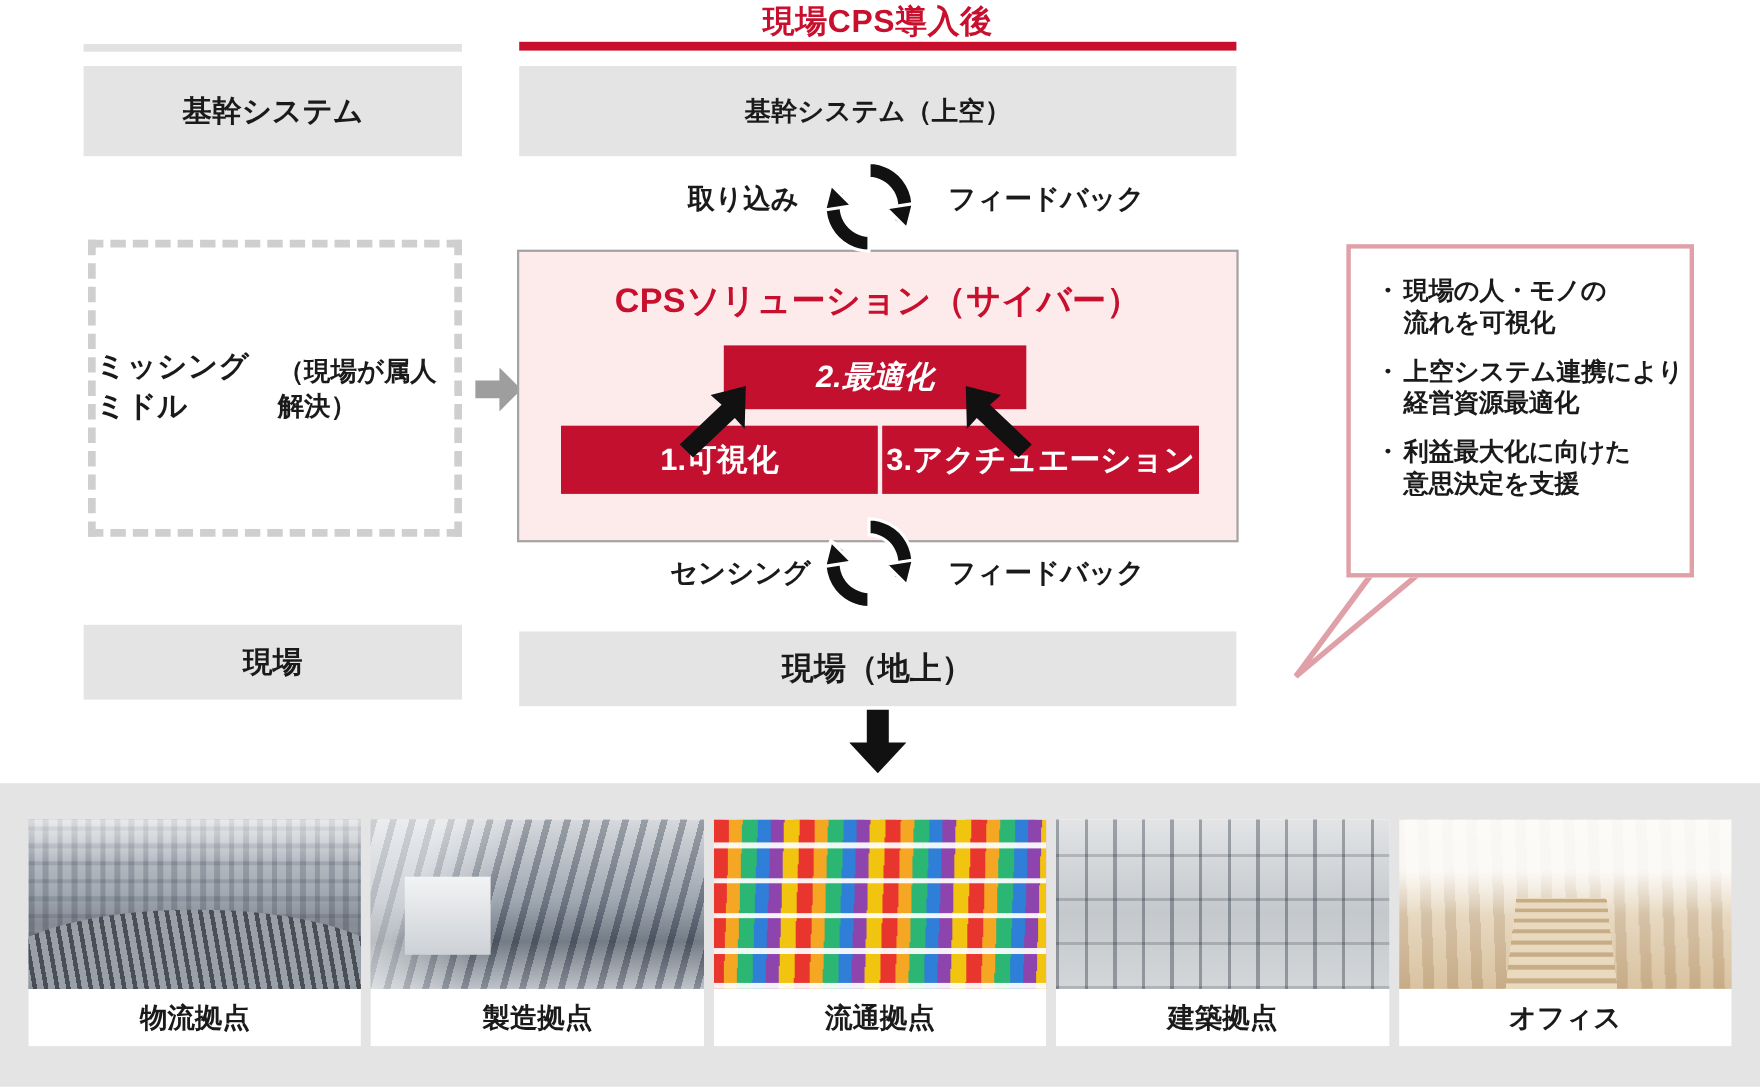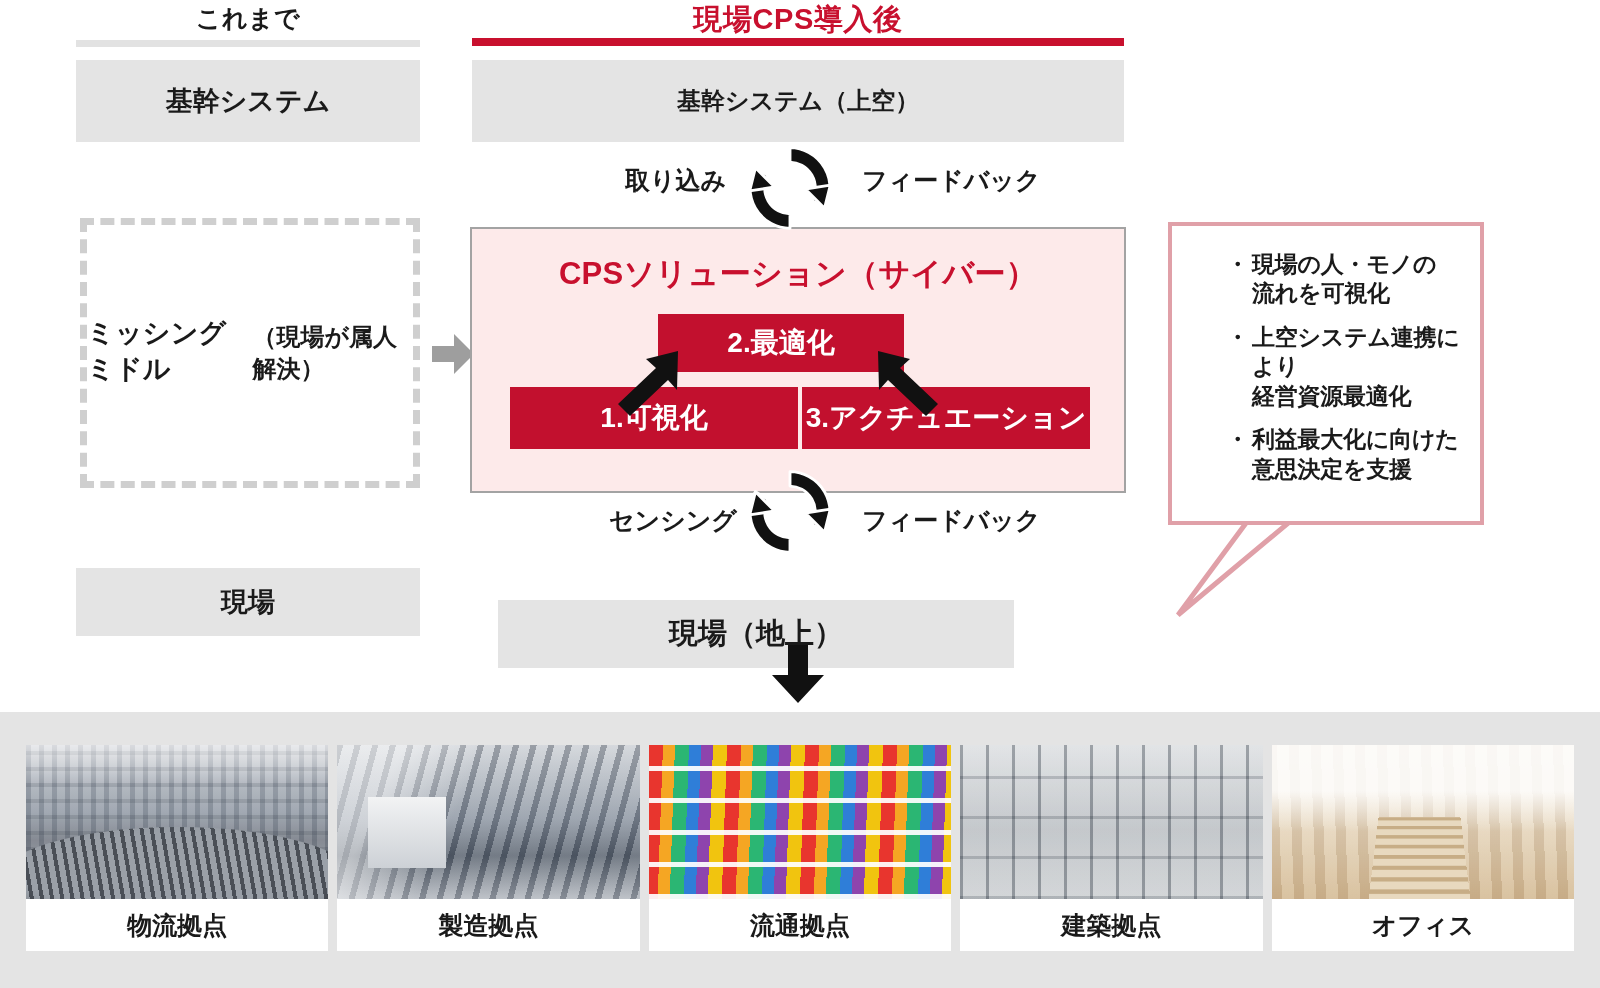--- a/index.html
+++ b/index.html
@@ -67,21 +67,21 @@
     background: #e4e4e4;
     display: flex;
     align-items: center;
     justify-content: center;
     font-weight: bold;
     color: #1a1a1a;
   }
   #core-left   { left: 76px;  top: 60px;  width: 344px; height: 82px; font-size: 27px; }
   #core-right  { left: 472px; top: 60px;  width: 652px; height: 82px; font-size: 24px; }
   #genba-left  { left: 76px;  top: 568px; width: 344px; height: 68px; font-size: 27px; }
-  #genba-right { left: 472px; top: 600px; width: 516px; height: 68px; font-size: 29px; margin-left: 26px; }
+  #genba-right { left: 472px; top: 574px; width: 652px; height: 68px; font-size: 29px; }
 
   
   #missing-middle {
     position: absolute;
     left: 80px;
     top: 218px;
     width: 340px;
     height: 270px;
     border: 7px dashed #cfcfcf;
     display: flex;
@@ -135,21 +135,21 @@
   .red-chip {
     position: absolute;
     background: #c2102e;
     color: #ffffff;
     font-weight: bold;
     display: flex;
     align-items: center;
     justify-content: center;
     font-size: 28px;
   }
-  #chip-2 { left: 186px; top: 85px;  width: 246px; height: 58px; }
+  #chip-2 { left: 186px; top: 85px;  width: 275px; height: 58px; font-style: italic; }
   #chip-1 { left: 38px;  top: 158px; width: 288px; height: 62px; }
   #chip-3 { left: 330px; top: 158px; width: 288px; height: 62px; }
 
   .blk-arrow {
     position: absolute;
   }
   #arrow-1to2 { left: 140px; top: 118px; width: 72px; height: 72px; }
   #arrow-2to3 { left: 400px; top: 118px; width: 72px; height: 72px; }
 
   
@@ -165,28 +165,27 @@
     white-space: nowrap;
   }
   #label-torikomi  { left: 625px; top: 164px; }
   #label-fb-top    { left: 862px; top: 164px; }
   #label-sensing   { left: 609px; top: 504px; }
   #label-fb-bottom { left: 862px; top: 504px; }
 
   
   #callout {
     position: absolute;
-    left: 1168px;
+    left: 1224px;
     top: 222px;
     width: 316px;
     height: 303px;
     background: #ffffff;
     border: 4px solid #e0a0a8;
     box-sizing: border-box;
-    padding-left: 32px;
   }
   #callout-list {
     list-style: none;
     margin: 0;
     padding: 24px 0 0 26px;
   }
   #callout-list li {
     font-size: 23px;
     font-weight: bold;
     line-height: 1.28;
@@ -325,21 +324,20 @@
     height: 58%;
     background: repeating-linear-gradient(0deg, #e8d9bf 0 7px, #c7ad86 7px 11px);
     transform: perspective(120px) rotateX(18deg);
   }
 </style>
 </head>
 <body>
 
 <div class="stage">
 
-  <div class="col-head" id="head-left">これまで</div>
   <div class="rule" id="rule-left"></div>
 
   <div class="col-head" id="head-right">現場CPS導入後</div>
   <div class="rule" id="rule-right"></div>
 
   <div class="gray-box" id="core-left">基幹システム</div>
   <div class="gray-box" id="core-right">基幹システム（上空）</div>
 
   <div id="missing-middle">
     <div class="mm-title">ミッシングミドル</div>

